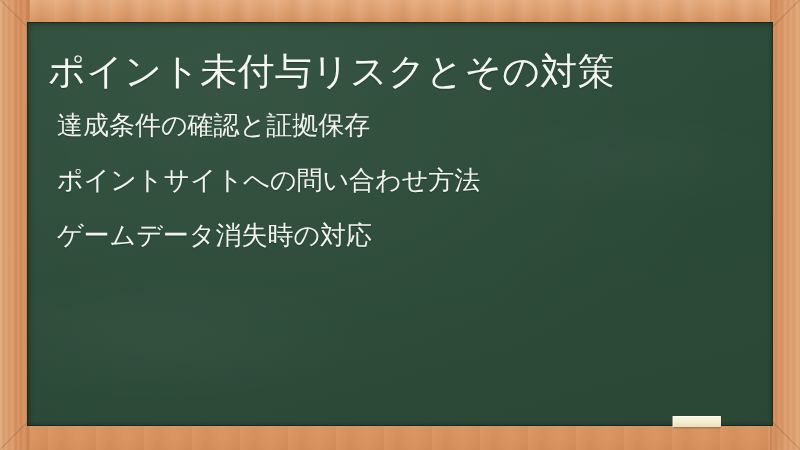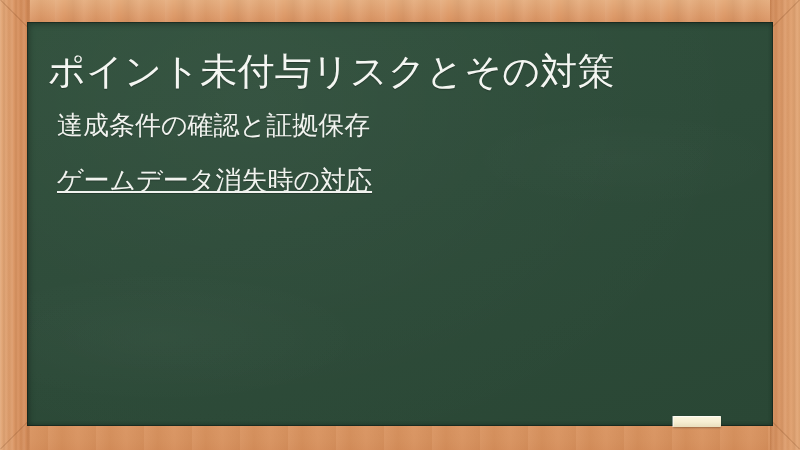--- a/index.html
+++ b/index.html
@@ -185,21 +185,21 @@
   #bullet-list li {
     color: #f1f3ef;
     font-family: "DejaVu Sans", "Liberation Sans", sans-serif;
     font-weight: 400;
     font-size: 26px;
     line-height: 1.0;
     margin: 0 0 29px 0;
     white-space: nowrap;
     text-shadow: 0 1px 1px rgba(0,0,0,0.25);
   }
-  #bullet-list li:last-child { margin-bottom: 0; text-decoration: underline; }
+  #bullet-list li:last-child { margin-bottom: 0; }
 
   
   #chalk-stick {
     position: absolute;
     left: 673px;
     top: 416px;
     width: 48px;
     height: 11px;
     border-radius: 1px;
     background: linear-gradient(180deg, #fbf6e0 0%, #f6eed2 55%, #e9dfbe 100%);
@@ -241,20 +241,21 @@
       </div>
   </div>
 
   <div id="chalkboard">
     <div id="board-content">
 
       <h1 id="slide-title">ポイント未付与リスクとその対策</h1>
 
       <ul id="bullet-list">
         <li>達成条件の確認と証拠保存</li>
+        <li>ポイントサイトへの問い合わせ方法</li>
         <li>ゲームデータ消失時の対応</li>
       </ul>
 
     </div>
   </div>
 
   <div id="chalk-stick"></div>
 
 </div>
 

